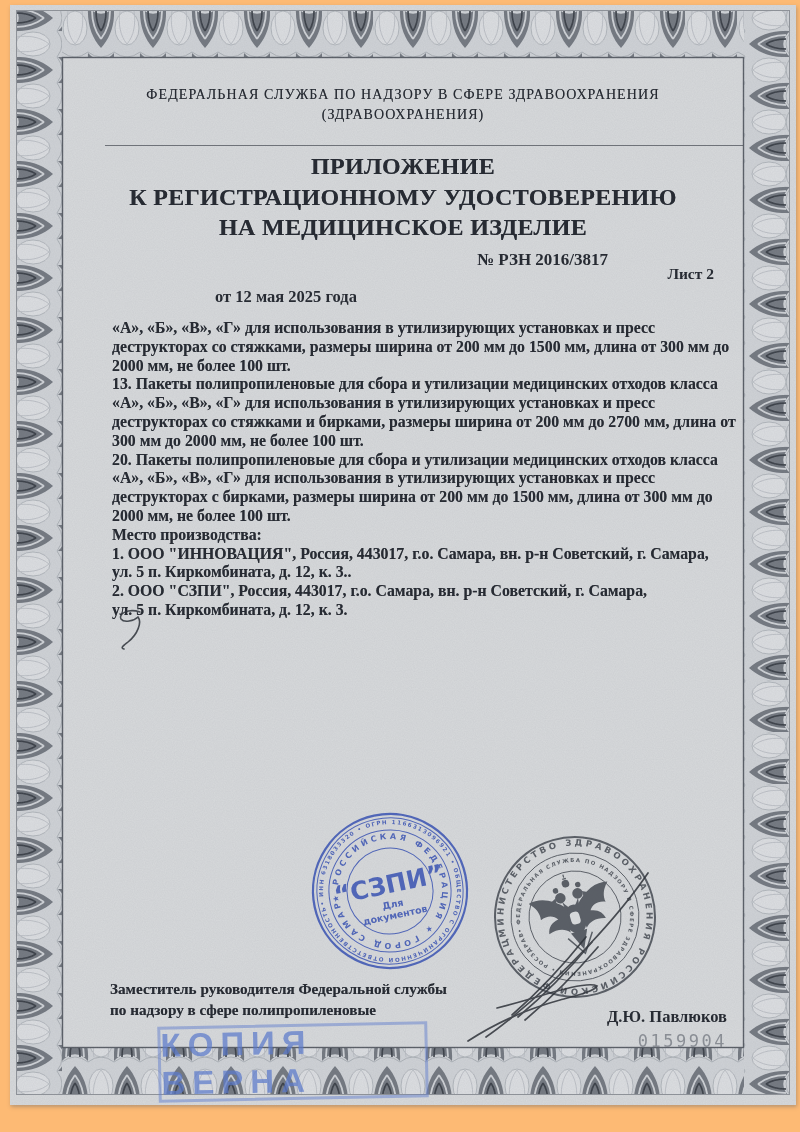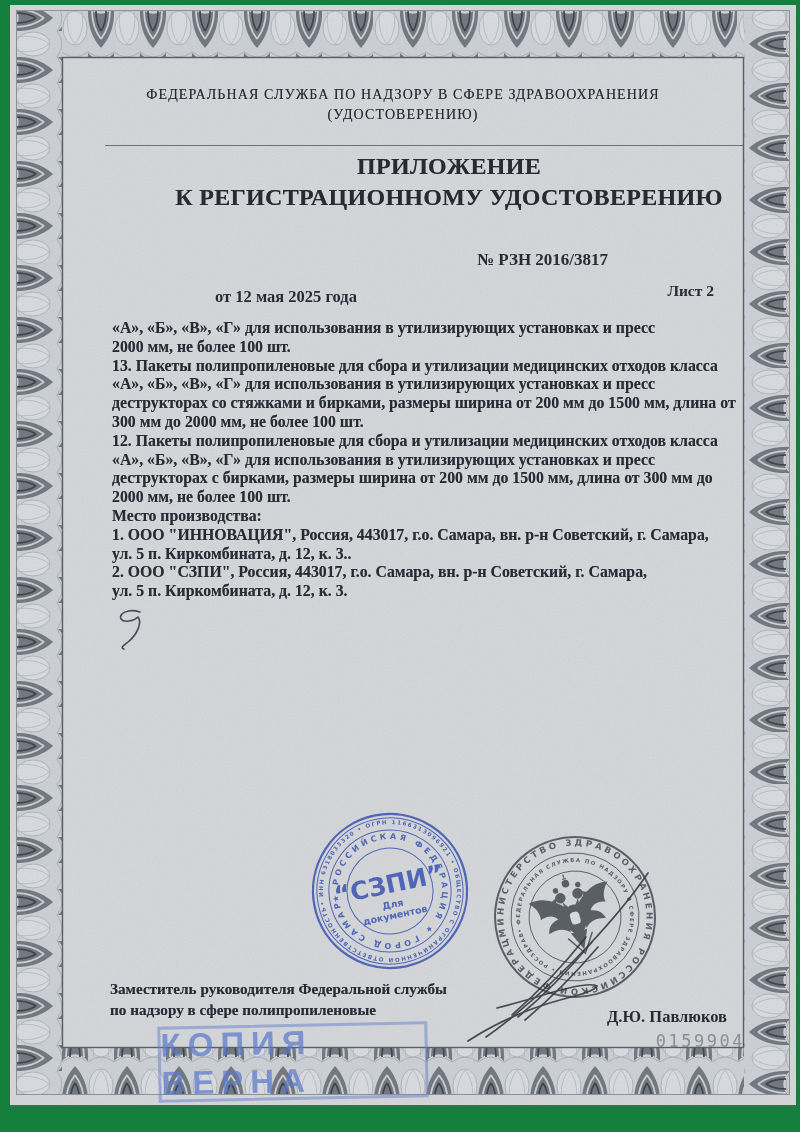--- a/index.html
+++ b/index.html
@@ -1,39 +1,39 @@
 <!DOCTYPE html>
 <html><head>
 <meta charset="utf-8">
 <style>
   html,body{margin:0;padding:0;background:#ffffff;}
-  #stage{position:relative;width:800px;height:1132px;background:#15803d;overflow:hidden;
+  #stage{position:relative;width:800px;height:1132px;background:#fdba74;overflow:hidden;
          font-family:"Liberation Serif", serif;color:#272b33;}
   .paper{position:absolute;left:10px;top:5px;width:786px;height:1100px;background:#d7d9db;
          box-shadow:1px 2px 4px rgba(80,85,92,.35);}
   .deco,.stamps{position:absolute;left:0;top:0;width:786px;height:1102px;}
   .deco{z-index:1;}
   .content{position:absolute;left:0;top:0;width:786px;height:1102px;z-index:2;}
   .stamps{z-index:3;pointer-events:none;}
   .abs{position:absolute;}
   .ctr{left:52px;width:682px;text-align:center;}
   .agency{top:80px;font-size:14px;letter-spacing:1.1px;line-height:20px;
           text-shadow:0 0 .5px rgba(39,43,51,.55);}
   .rule{left:95px;top:140px;width:638px;height:1px;background:#4e525a;opacity:.75;}
   .title{top:146px;font-size:24px;font-weight:bold;line-height:30.5px;letter-spacing:.3px;
-         text-shadow:0 0 .5px rgba(39,43,51,.6);padding-left:46px;}
+         text-shadow:0 0 .5px rgba(39,43,51,.6);}
   .issue-date{left:205px;top:241px;font-size:16.5px;font-weight:bold;margin-top:41px;}
   .issue-num{left:467px;top:245px;font-size:17px;font-weight:bold;}
-  .sheet{top:277px;right:82px;font-size:15.5px;font-weight:bold;}
+  .sheet{top:260px;right:82px;font-size:15.5px;font-weight:bold;}
   .body-block{left:102px;top:314px;font-size:15.8px;line-height:18.8px;white-space:nowrap;
               text-shadow:0 0 .4px rgba(39,43,51,.5);font-weight:bold;}
   .sig-title{left:100px;top:973px;font-size:15.2px;font-weight:bold;line-height:21px;
              text-shadow:0 0 .4px rgba(39,43,51,.5);}
   .sig-name{top:1002px;right:69px;font-size:16.5px;font-weight:bold;}
-  .serial{top:1026px;right:51px;font-size:17px;letter-spacing:2.5px;color:#8a8e95;
+  .serial{top:1026px;right:69px;font-size:17px;letter-spacing:2.5px;color:#8a8e95;
           font-family:"DejaVu Sans Mono", monospace;}
   .copy-stamp{left:148px;top:1019px;width:264px;height:70px;z-index:4;
         border:3px solid rgba(99,128,206,.5);display:flex;align-items:center;justify-content:center;
         font-family:"Liberation Sans", sans-serif;font-weight:bold;font-size:33px;letter-spacing:7px;
         color:rgba(92,122,202,.72);transform:rotate(-1.2deg);mix-blend-mode:multiply;}
 </style>
 </head>
 <body>
 
 <div id="stage">
@@ -72,39 +72,41 @@
       <rect x="6" y="5" width="46" height="1085" fill="url(#glL)"></rect>
       <rect x="734" y="5" width="46" height="1085" fill="url(#glR)"></rect>
       <rect x="6.5" y="5.5" width="773" height="1084" fill="none" stroke="#8d9197" stroke-width="1"></rect>
       <rect x="52.5" y="52.5" width="681" height="990" fill="none" stroke="#565b63" stroke-width="1.4"></rect>
       <rect width="786" height="1102" filter="url(#grain)" opacity="0.26"></rect>
     </svg>
 
     <div class="content">
       <div class="abs ctr agency">
         <div>ФЕДЕРАЛЬНАЯ СЛУЖБА ПО НАДЗОРУ В СФЕРЕ ЗДРАВООХРАНЕНИЯ</div>
-        <div>(УДОСТОВЕРЕНИЮ)</div>
+        <div>(ЗДРАВООХРАНЕНИЯ)</div>
       </div>
       <div class="abs rule"></div>
       <div class="abs ctr title">
         <div>ПРИЛОЖЕНИЕ</div>
         <div>К РЕГИСТРАЦИОННОМУ УДОСТОВЕРЕНИЮ</div>
+        <div>НА МЕДИЦИНСКОЕ ИЗДЕЛИЕ</div>
       </div>
       <div class="abs issue-date">от 12 мая 2025 года</div>
       <div class="abs issue-num">№  РЗН 2016/3817</div>
       <div class="abs sheet">Лист 2</div>
 
       <div class="abs body-block">
         <div>«А», «Б», «В», «Г» для использования в утилизирующих установках и пресс</div>
+        <div>деструкторах со стяжками, размеры ширина от 200 мм до 1500 мм, длина от 300 мм до</div>
         <div>2000 мм, не более 100 шт.</div>
         <div>13. Пакеты полипропиленовые для сбора и утилизации медицинских отходов класса</div>
         <div>«А», «Б», «В», «Г» для использования в утилизирующих установках и пресс</div>
-        <div>деструкторах со стяжками и бирками, размеры ширина от 200 мм до 1500 мм, длина от</div>
+        <div>деструкторах со стяжками и бирками, размеры ширина от 200 мм до 2700 мм, длина от</div>
         <div>300 мм до 2000 мм, не более 100 шт.</div>
-        <div>12. Пакеты полипропиленовые для сбора и утилизации медицинских отходов класса</div>
+        <div>20. Пакеты полипропиленовые для сбора и утилизации медицинских отходов класса</div>
         <div>«А», «Б», «В», «Г» для использования в утилизирующих установках и пресс</div>
         <div>деструкторах с бирками, размеры ширина от 200 мм до 1500 мм, длина от 300 мм до</div>
         <div>2000 мм, не более 100 шт.</div>
         <div>Место производства:</div>
         <div>1. ООО "ИННОВАЦИЯ", Россия, 443017, г.о. Самара, вн. р-н Советский, г. Самара,</div>
         <div>ул. 5 п. Киркомбината, д. 12, к. 3..</div>
         <div>2. ООО "СЗПИ", Россия, 443017, г.о. Самара, вн. р-н Советский, г. Самара,</div>
         <div>ул. 5 п. Киркомбината, д. 12, к. 3.</div>
       </div>
 

